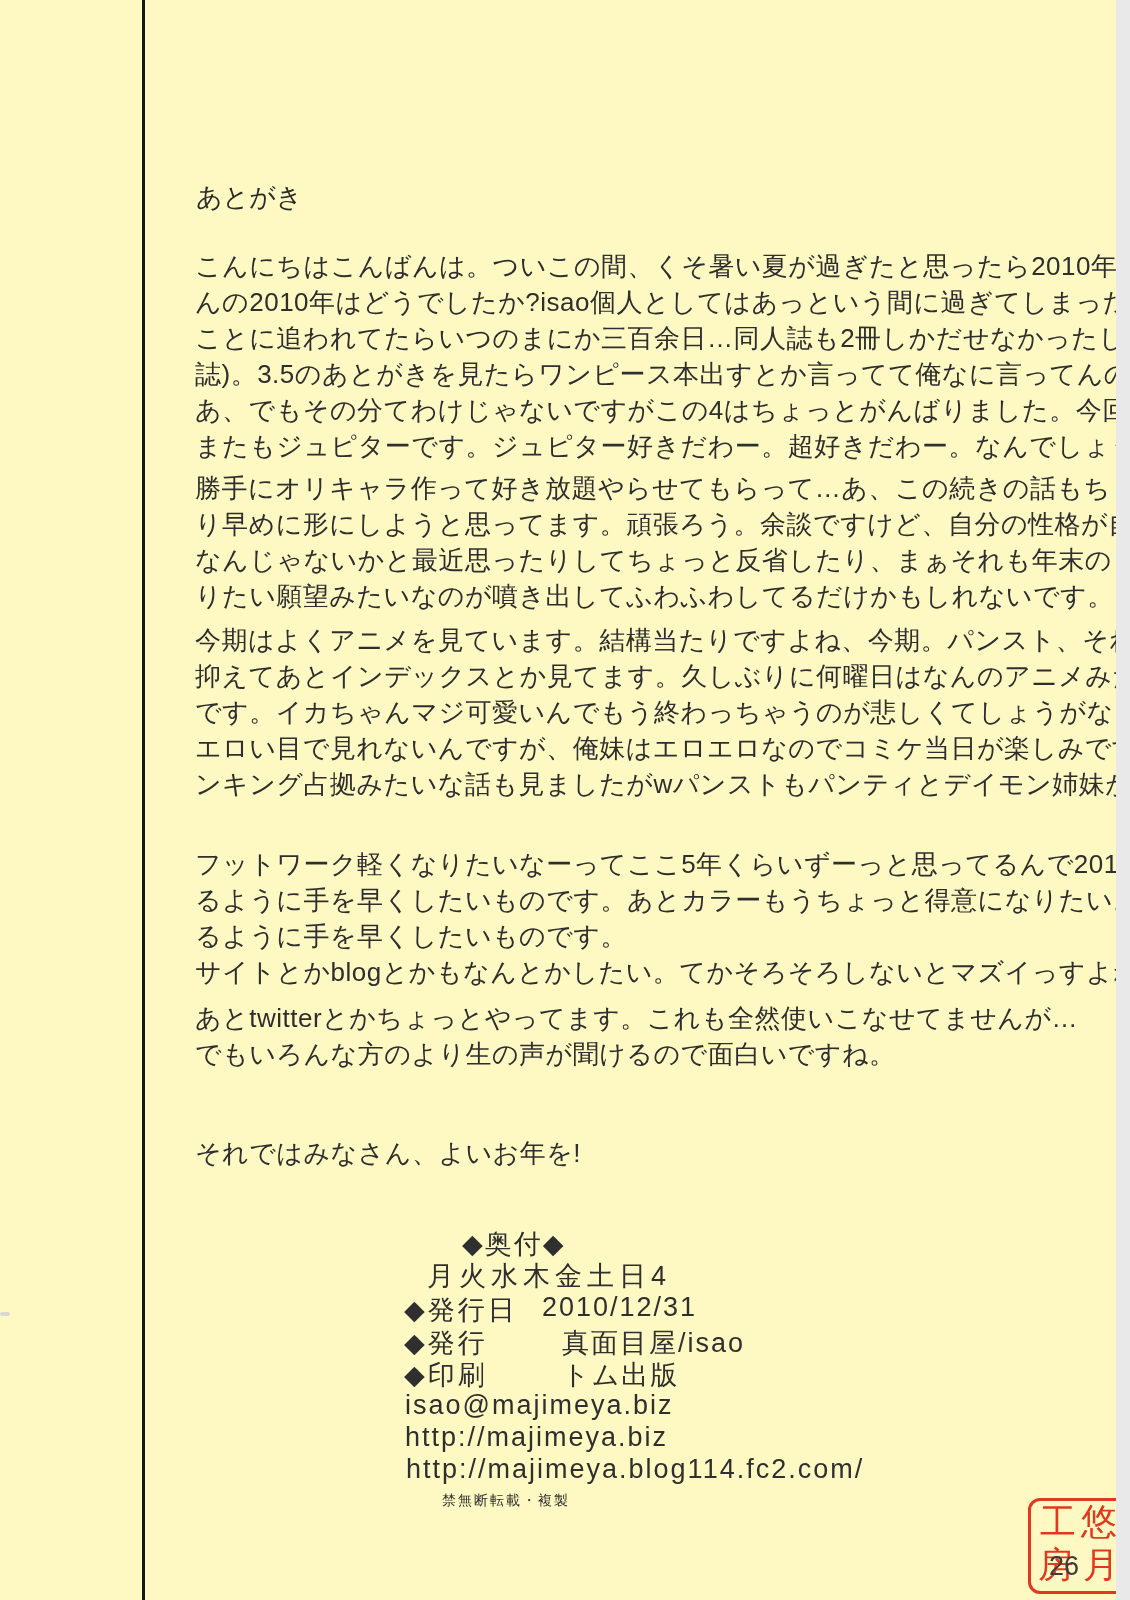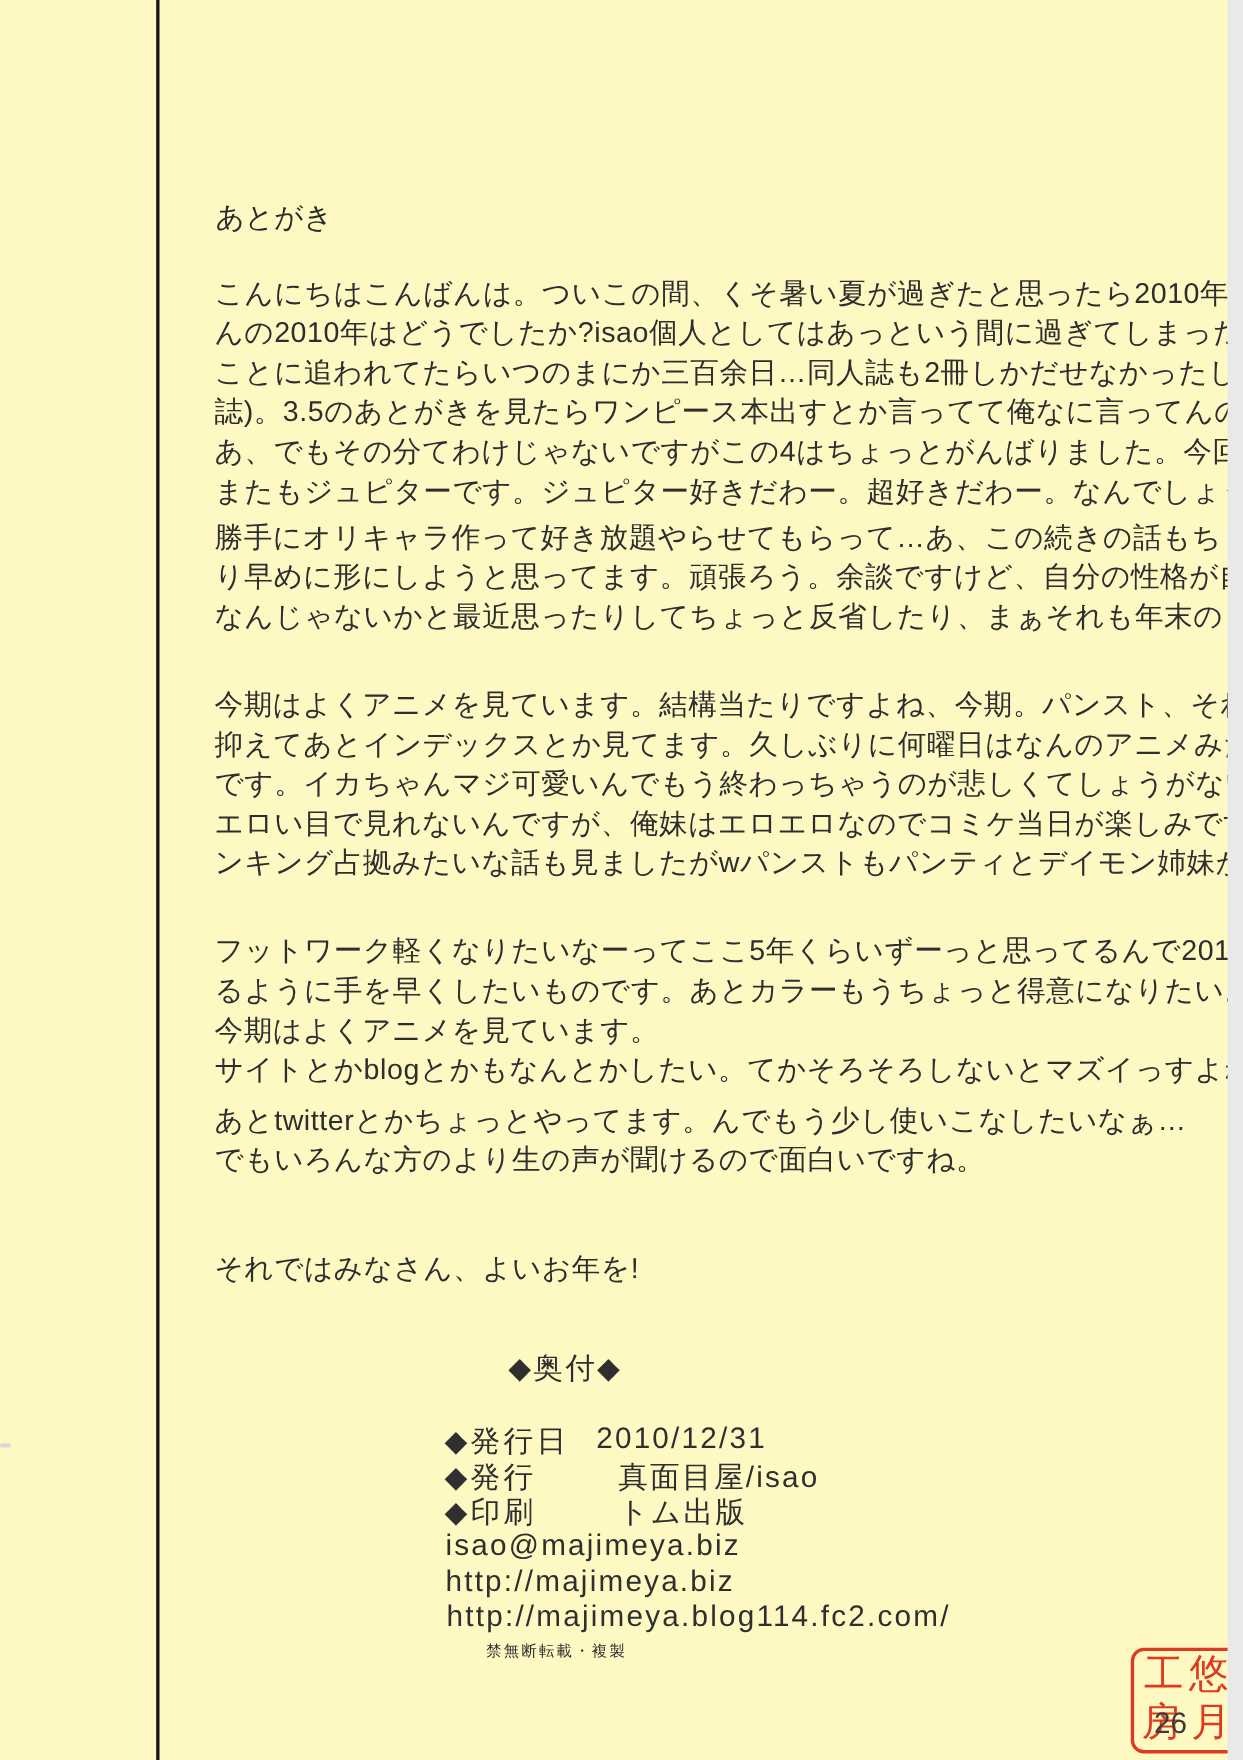--- a/index.html
+++ b/index.html
@@ -101,45 +101,47 @@
     <div class="tline">ことに追われてたらいつのまにか三百余日…同人誌も2冊しかだせなかったし…(しかも一冊は合同</div>
     <div class="tline">誌)。3.5のあとがきを見たらワンピース本出すとか言ってて俺なに言ってんのみたいなねー。はーあ。</div>
     <div class="tline">あ、でもその分てわけじゃないですがこの4はちょっとがんばりました。今回も懲りずにセーラー、しかも</div>
     <div class="tline">またもジュピターです。ジュピター好きだわー。超好きだわー。なんでしょうね、もうトラウマなのかな?</div>
   </div>
 
   <div class="para p2">
     <div class="tline">勝手にオリキャラ作って好き放題やらせてもらって…あ、この続きの話もちょっと考えているので夏コミよ</div>
     <div class="tline">り早めに形にしようと思ってます。頑張ろう。余談ですけど、自分の性格が自分で思ってるよりいい加減</div>
     <div class="tline">なんじゃないかと最近思ったりしてちょっと反省したり、まぁそれも年末のまとめ感と新年から生まれ変わ</div>
+    <div class="tline">りたい願望みたいなのが噴き出してふわふわしてるだけかもしれないです。</div>
   </div>
 
   <div class="para p3">
     <div class="tline">今期はよくアニメを見ています。結構当たりですよね、今期。パンスト、それ町、俺妹、イカちゃん!あたり</div>
     <div class="tline">抑えてあとインデックスとか見てます。久しぶりに何曜日はなんのアニメみたいな暮らしができてて楽しい</div>
     <div class="tline">です。イカちゃんマジ可愛いんでもう終わっちゃうのが悲しくてしょうがないでゲソ。イカちゃんはあんまり</div>
     <div class="tline">エロい目で見れないんですが、俺妹はエロエロなのでコミケ当日が楽しみです。なんか今段階でとらのラ</div>
     <div class="tline">ンキング占拠みたいな話も見ましたがwパンストもパンティとデイモン姉妹がいい感じでこちらも大変楽し</div>
   </div>
 
   <div class="para p4">
     <div class="tline">フットワーク軽くなりたいなーってここ5年くらいずーっと思ってるんで2011は今より少しは機動的に動け</div>
     <div class="tline">るように手を早くしたいものです。あとカラーもうちょっと得意になりたい。今はsaiで適当にやってるだけな</div>
-    <div class="tline">今期はよくアニメを見ています。</div>
+    <div class="tline">るように手を早くしたいものです。</div>
     <div class="tline">サイトとかblogとかもなんとかしたい。てかそろそろしないとマズイっすよねー。</div>
   </div>
 
   <div class="para p5">
-    <div class="tline">あとtwitterとかちょっとやってます。んでもう少し使いこなしたいなぁ…</div>
+    <div class="tline">あとtwitterとかちょっとやってます。これも全然使いこなせてませんが…</div>
     <div class="tline">でもいろんな方のより生の声が聞けるので面白いですね。</div>
   </div>
 
   <div class="closing-line">それではみなさん、よいお年を!</div>
 
   <div class="colophon-line co-header">◆奥付◆</div>
+  <div class="colophon-line co-title">月火水木金土日4</div>
 
   <div class="colophon-line co-row1">
     <span>◆発行日</span>
     <span class="val">2010/12/31</span>
   </div>
   <div class="colophon-line co-row2">
     <span>◆発行</span>
     <span class="val">真面目屋/isao</span>
   </div>
   <div class="colophon-line co-row3">

